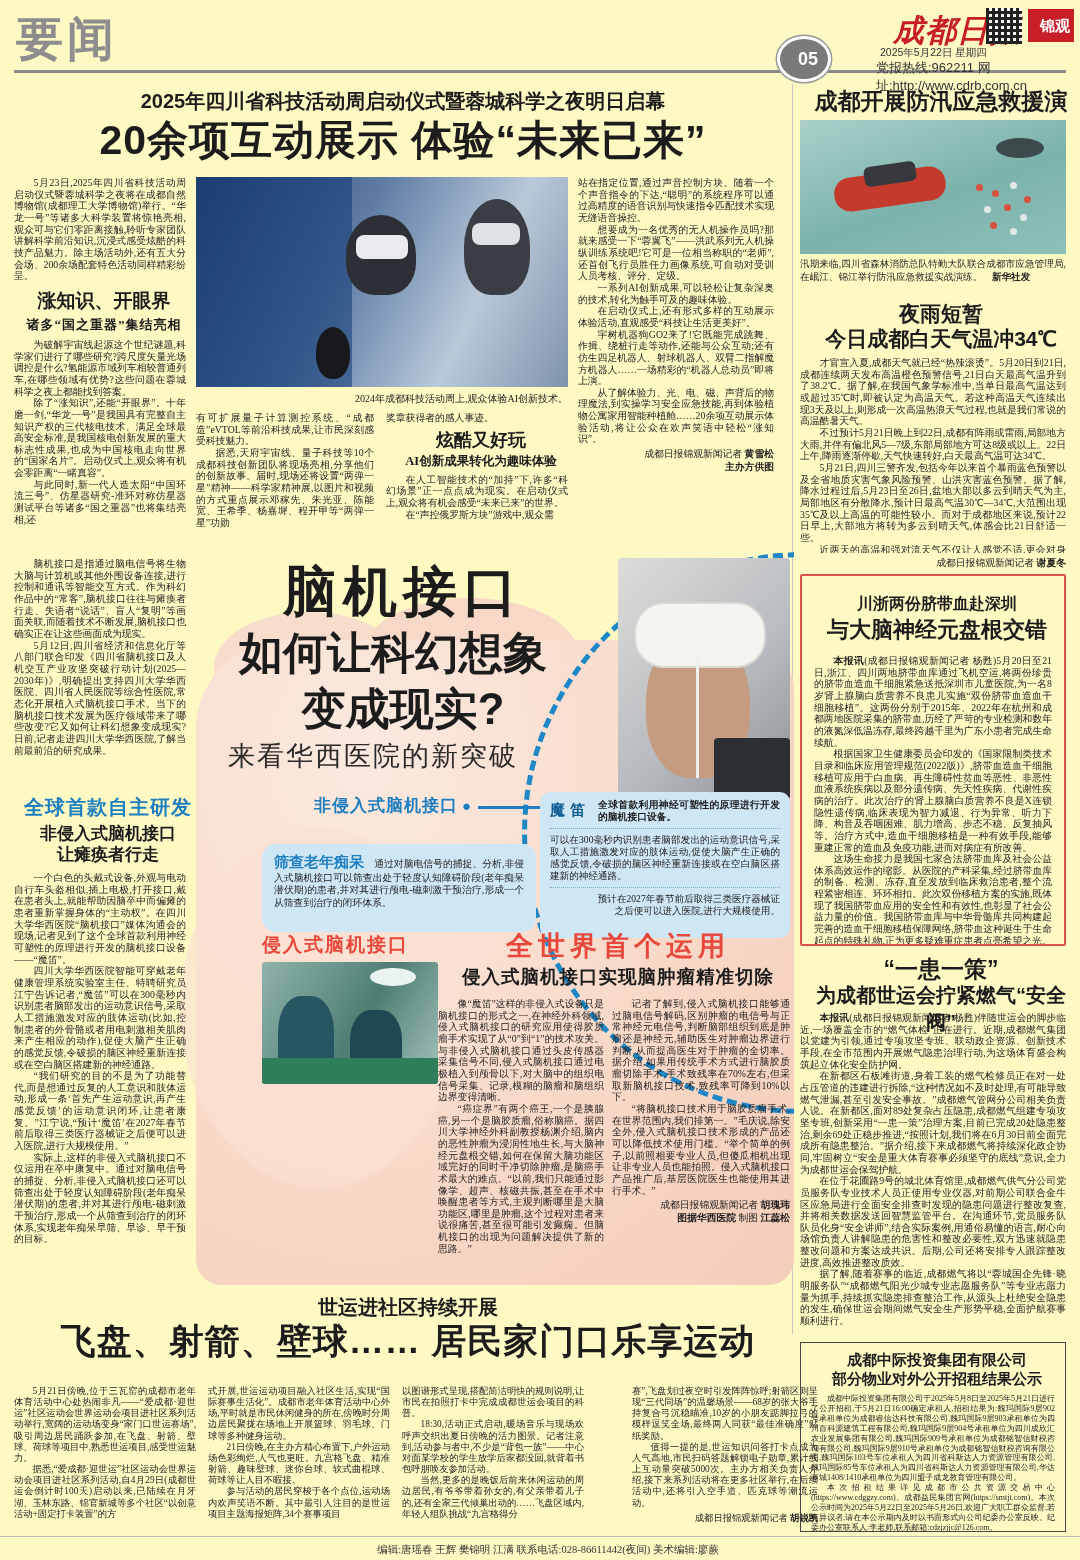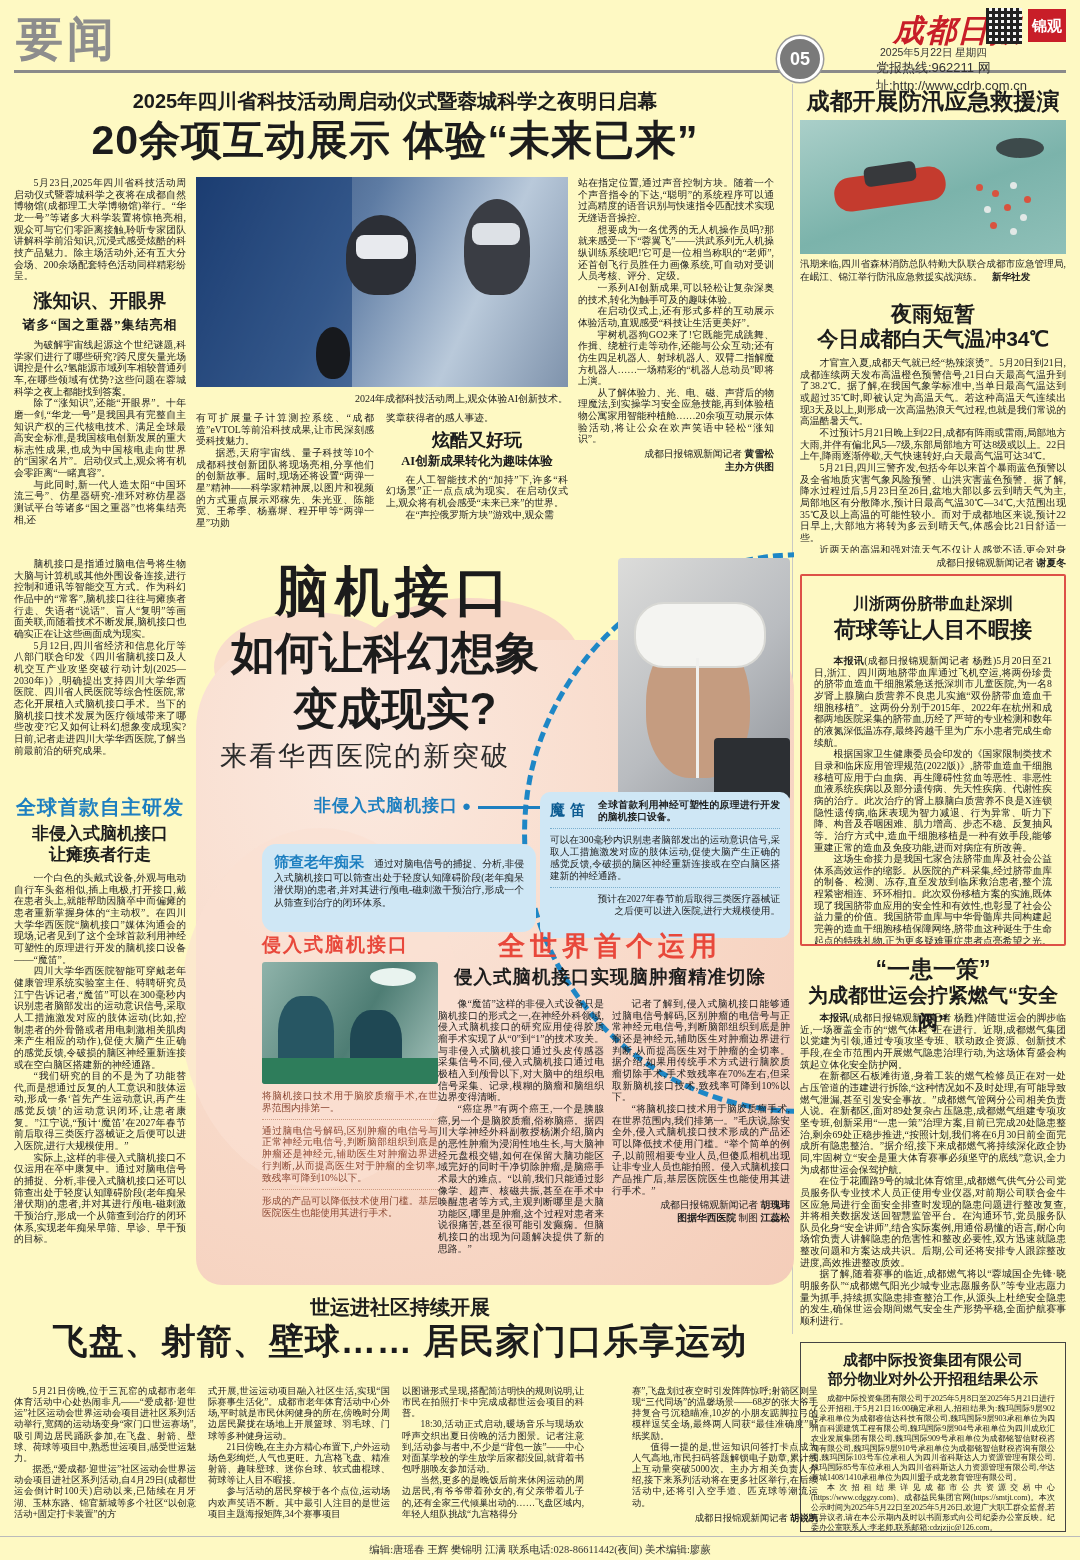--- a/index.html
+++ b/index.html
@@ -1,20 +1,20 @@
 <!DOCTYPE html>
 <html><head>
 <meta charset="utf-8">
 <style>
   html,body{margin:0;padding:0;background:#e9e9e6;}
   .page{position:relative;width:1080px;height:1560px;margin:0 auto;background:#fef9c3;
         font-family:"Liberation Serif",serif;color:#1c1c1c;overflow:hidden;}
   .abs{position:absolute;}
   .sans{font-family:"Liberation Sans",sans-serif;}
-  .center{text-align:center;}
+  .center{text-align:center;padding-left:8px;}
   .right{text-align:right;}
   .bold{font-weight:bold;}
   
   .copy p{margin:0;text-indent:2em;text-align:justify;font-size:9.8px;line-height:1.19;}
   .copy.small p{font-size:9.3px;line-height:1.2;}
   .copy.tiny p{font-size:8px;line-height:1.24;}
   .cont-first p:first-child{text-indent:0;}
   .clip{overflow:hidden;}
   .byline{font-size:9.8px;text-align:right;margin-top:3px;}
   .byline b{font-family:"Liberation Sans",sans-serif;}
@@ -152,25 +152,20 @@
 
     <div class="abs sans bold" style="left:262px;top:404px;font-size:19px;color:#e8483b;letter-spacing:2px;">侵入式脑机接口</div>
 
     <div class="photo" style="left:262px;top:434px;width:176px;height:122px;background:linear-gradient(120deg,#8fb3aa,#4e7d74 55%,#a6c4bc);border-radius:3px;">
       <div class="abs" style="left:108px;top:6px;width:46px;height:18px;border-radius:50%;background:#e9f3ef;"></div>
       <div class="abs" style="left:16px;top:34px;width:56px;height:88px;border-radius:40% 40% 10% 10%;background:#275663;"></div>
       <div class="abs" style="left:88px;top:48px;width:52px;height:74px;border-radius:40% 40% 10% 10%;background:#1f4854;"></div>
       <div class="abs" style="left:0;top:96px;width:176px;height:26px;background:#2e7d5b;"></div>
     </div>
 
-    <div class="abs pullquote" style="left:262px;top:562px;width:176px;">
-        <p>将脑机接口技术用于脑胶质瘤手术,在世界范围内排第一。</p>
-        <p>通过脑电信号解码,区别肿瘤的电信号与正常神经元电信号,判断脑部组织到底是肿瘤还是神经元,辅助医生对肿瘤边界进行判断,从而提高医生对于肿瘤的全切率,致残率可降到10%以下。</p>
-        <p>形成的产品可以降低技术使用门槛。基层医院医生也能使用其进行手术。</p>
-      </div>
 
     <div class="abs sans bold center" style="left:430px;top:400px;width:360px;font-size:27px;color:#e8483b;letter-spacing:5px;">全世界首个运用</div>
     <div class="abs sans bold center" style="left:430px;top:436px;width:360px;font-size:18.5px;letter-spacing:1px;">侵入式脑机接口实现脑肿瘤精准切除</div>
 
     <div class="abs copy clip" style="left:438px;top:470px;width:166px;height:256px;">
         <p>像“魔笛”这样的非侵入式设备只是脑机接口的形式之一,在神经外科领域,侵入式脑机接口的研究应用使得胶质瘤手术实现了从“0”到“1”的技术攻关。与非侵入式脑机接口通过头皮传感器采集信号不同,侵入式脑机接口通过电极植入到颅骨以下,对大脑中的组织电信号采集、记录,模糊的脑瘤和脑组织边界变得清晰。</p>
         <p>“癌症界”有两个癌王,一个是胰腺癌,另一个是脑胶质瘤,俗称脑癌。据四川大学神经外科副教授杨渊介绍,脑内的恶性肿瘤为浸润性地生长,与大脑神经元盘根交错,如何在保留大脑功能区域完好的同时干净切除肿瘤,是脑癌手术最大的难点。“以前,我们只能通过影像学、超声、核磁共振,甚至在手术中唤醒患者等方式,主观判断哪里是大脑功能区,哪里是肿瘤,这个过程对患者来说很痛苦,甚至很可能引发癫痫。但脑机接口的出现为问题解决提供了新的思路。”</p>
       </div>
     <div class="abs copy clip" style="left:612px;top:470px;width:178px;height:256px;">
       <div>
@@ -248,21 +243,21 @@
       <p>不过预计5月21日晚上到22日,成都有阵雨或雷雨,局部地方大雨,并伴有偏北风5—7级,东部局部地方可达8级或以上。22日上午,降雨逐渐停歇,天气快速转好,白天最高气温可达34℃。</p>
       <p>5月21日,四川三警齐发,包括今年以来首个暴雨蓝色预警以及全省地质灾害气象风险预警、山洪灾害蓝色预警。据了解,降水过程过后,5月23日至26日,盆地大部以多云到晴天气为主,局部地区有分散降水,预计日最高气温30℃—34℃,大范围出现35℃及以上高温的可能性较小。而对于成都地区来说,预计22日早上,大部地方将转为多云到晴天气,体感会比21日舒适一些。</p>
       <p>近两天的高温和强对流天气不仅让人感觉不适,更会对身体造成多重健康威胁,市民朋友要注意做好防护工作。</p>
     </div>
   <div class="abs byline" style="left:800px;top:554px;width:266px;">
     <span>成都日报锦观新闻记者</span> <b>谢夏冬</b>
   </div>
 
   <div class="abs clip" style="left:800px;top:574px;width:266px;height:372px;border:2.5px solid #dd5147;border-radius:2px;padding:10px 12px;box-sizing:border-box;">
     <div class="sans bold center" style="font-size:16px;margin-top:8px;">川浙两份脐带血赴深圳</div>
-    <div class="sans bold center" style="font-size:22px;margin-bottom:10px;">荷球等让人目不暇接</div>
+    <div class="sans bold center" style="font-size:22px;margin-bottom:10px;">与大脑神经元盘根交错</div>
     <div class="copy">
       <p><b class="sans">本报讯</b><span>(成都日报锦观新闻记者 杨甦)5月20日至21日,浙江、四川两地脐带血库通过飞机空运,将两份珍贵的脐带血造血干细胞紧急送抵深圳市儿童医院,为一名8岁肾上腺脑白质营养不良患儿实施“双份脐带血造血干细胞移植”。这两份分别于2015年、2022年在杭州和成都两地医院采集的脐带血,历经了严苛的专业检测和数年的液氮深低温冻存,最终跨越千里为广东小患者完成生命续航。</span></p>
       <div>
           <p>根据国家卫生健康委员会印发的《国家限制类技术目录和临床应用管理规范(2022版)》,脐带血造血干细胞移植可应用于白血病、再生障碍性贫血等恶性、非恶性血液系统疾病以及部分遗传病、先天性疾病、代谢性疾病的治疗。此次治疗的肾上腺脑白质营养不良是X连锁隐性遗传病,临床表现为智力减退、行为异常、听力下降、构音及吞咽困难、肌力增高、步态不稳、反复抽风等。治疗方式中,造血干细胞移植是一种有效手段,能够重建正常的造血及免疫功能,进而对病症有所改善。</p>
           <p>这场生命接力是我国七家合法脐带血库及社会公益体系高效运作的缩影。从医院的产科采集,经过脐带血库的制备、检测、冻存,直至发放到临床救治患者,整个流程紧密相连、环环相扣。此次双份移植方案的实施,既体现了我国脐带血应用的安全性和有效性,也彰显了社会公益力量的价值。我国脐带血库与中华骨髓库共同构建起完善的造血干细胞移植保障网络,脐带血这种诞生于生命起点的特殊礼物,正为更多疑难重症患者点亮希望之光。</p>
         </div>
     </div>
   </div>
 
   <div class="abs sans bold center" style="left:800px;top:954px;width:266px;font-size:23px;">“一患一策”</div>

